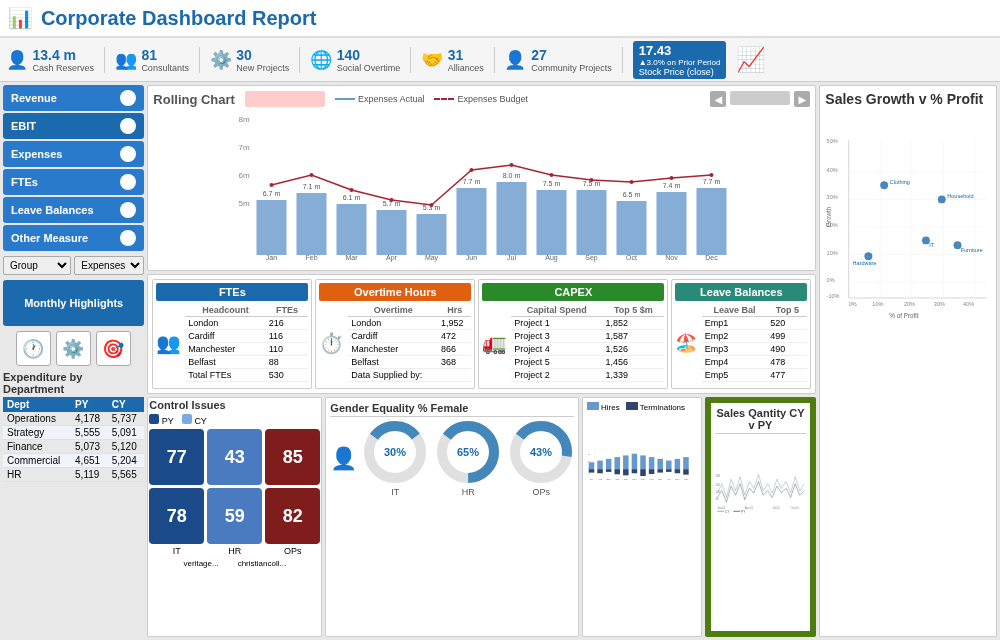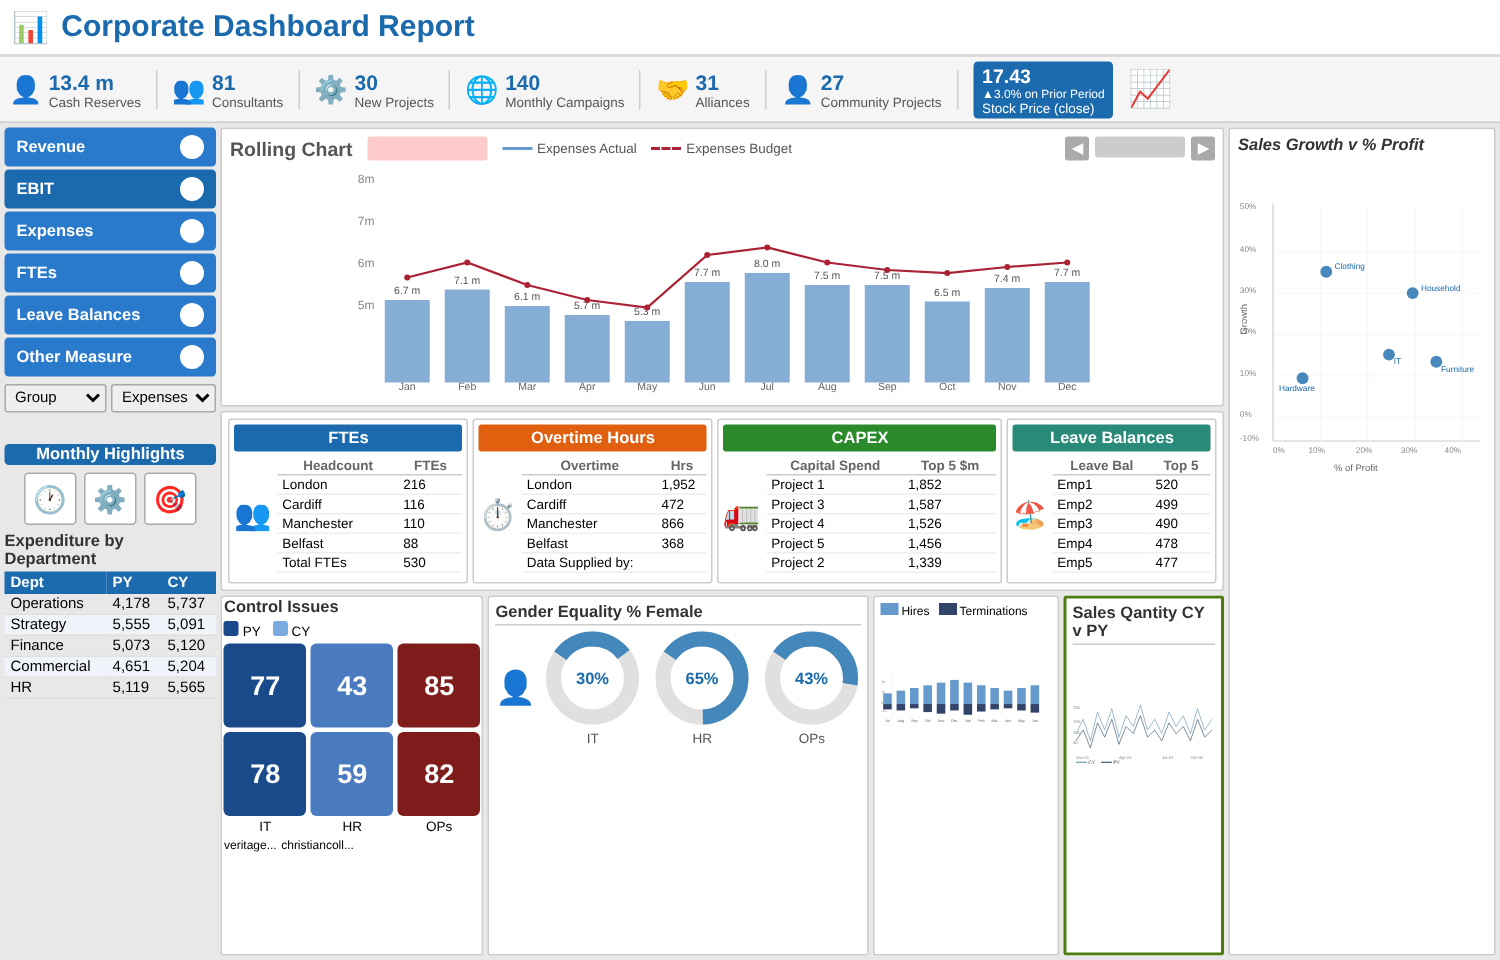--- a/index.html
+++ b/index.html
@@ -19,21 +19,21 @@
     .main-content { display: flex; gap: 3px; padding: 3px; height: calc(640px - 82px); }
 
     
     .sidebar { width: 175px; display: flex; flex-direction: column; gap: 2px; }
     .sidebar-item { background: #1a6aad; color: white; padding: 5px 8px; border-radius: 3px; cursor: pointer; display: flex; justify-content: space-between; align-items: center; font-size: 11px; font-weight: bold; }
     .sidebar-item .dot { width: 16px; height: 16px; background: white; border-radius: 50%; display: inline-block; }
 
     .group-controls { display: flex; gap: 3px; margin-top: 3px; }
     .group-select { flex: 1; font-size: 10px; padding: 2px; border: 1px solid #aaa; border-radius: 2px; }
 
-    .monthly-highlights { background: #1a6aad; color: white; text-align: center; padding: 1px; border-radius: 3px; font-weight: bold; margin-top: 19px; font-size: 11px; }
+    .monthly-highlights { background: #1a6aad; color: white; text-align: center; padding: 17px; border-radius: 3px; font-weight: bold; margin-top: 3px; font-size: 11px; }
 
     .sidebar-icons { display: flex; gap: 5px; margin-top: 3px; justify-content: center; }
     .sidebar-icon-box { width: 35px; height: 35px; border: 1px solid #aaa; border-radius: 3px; display: flex; align-items: center; justify-content: center; font-size: 18px; background: white; }
 
     .expenditure-table { margin-top: 3px; flex: 1; }
     .exp-title { font-weight: bold; font-size: 11px; color: #333; margin-bottom: 2px; }
     .exp-table { width: 100%; border-collapse: collapse; font-size: 10px; }
     .exp-table th { background: #1a6aad; color: white; padding: 2px 4px; text-align: left; }
     .exp-table td { padding: 1px 4px; border-bottom: 1px solid #e0e0e0; }
     .exp-table tr:nth-child(even) { background: #f0f4fa; }
@@ -68,32 +68,32 @@
     .ci-dot { width: 10px; height: 10px; border-radius: 2px; display: inline-block; }
     .ci-grid { display: grid; grid-template-columns: 1fr 1fr 1fr; gap: 3px; }
     .ci-box { border-radius: 4px; color: white; display: flex; align-items: center; justify-content: center; font-size: 18px; font-weight: bold; height: 56px; }
     .ci-box.blue-dark { background: #1a4a8a; }
     .ci-box.blue-mid { background: #4a7abf; }
     .ci-box.blue-light { background: #7f1d1d; }
     .ci-labels { display: grid; grid-template-columns: 1fr 1fr 1fr; gap: 3px; text-align: center; font-size: 9px; margin-top: 2px; }
 
     .gender-section { background: white; border: 1px solid #ccc; padding: 4px; border-radius: 2px; flex: 1; }
     .hires-section { background: white; border: 1px solid #ccc; padding: 4px; border-radius: 2px; flex: 1.2; }
-    .sales-qty-section { background: white; border: 2px solid #4d7c0f; padding: 4px; border-radius: 2px; flex: 1; }
+    .sales-qty-section { background: white; border: 6px solid #4d7c0f; padding: 4px; border-radius: 2px; flex: 1; text-align: center; }
 
     .section-header { font-weight: bold; font-size: 11px; color: #333; margin-bottom: 3px; border-bottom: 1px solid #ccc; padding-bottom: 2px; }
 
     .donut-row { display: flex; gap: 8px; justify-content: space-around; align-items: center; }
     .donut-container { display: flex; flex-direction: column; align-items: center; }
     .donut-label { font-size: 9px; color: #555; margin-top: 2px; }
 
     
     .right-section { width: 220px; display: flex; flex-direction: column; gap: 3px; }
     .sales-growth { background: white; border: 1px solid #ccc; padding: 5px; border-radius: 2px; flex: 1; }
-    .scatter-title { font-weight: bold; font-size: 11px; color: #333; font-style: italic; }
+    .scatter-title { font-weight: bold; font-size: 14px; color: #333; }
 
     
     svg { display: block; }
 
     .nav-arrows { display: flex; gap: 4px; margin-left: auto; }
     .nav-arrow { width: 16px; height: 16px; background: #aaa; border: none; cursor: pointer; color: white; font-size: 10px; display: flex; align-items: center; justify-content: center; border-radius: 2px; }
   </style>
 </head>
 <body>
 
@@ -121,21 +121,21 @@
     <span style="font-size:18px;">⚙️</span>
     <div>
       <div class="kpi-value">30</div>
       <div class="kpi-label">New Projects</div>
     </div>
   </div>
   <div class="kpi-item">
     <span style="font-size:18px;">🌐</span>
     <div>
       <div class="kpi-value">140</div>
-      <div class="kpi-label">Monthly Campaigns</div>
+      <div class="kpi-label">Social Overtime</div>
     </div>
   </div>
   <div class="kpi-item">
     <span style="font-size:18px;">🤝</span>
     <div>
       <div class="kpi-value">31</div>
       <div class="kpi-label">Alliances</div>
     </div>
   </div>
   <div class="kpi-item">
@@ -513,21 +513,21 @@
           <div class="ci-box blue-light">85</div>
           <div class="ci-box blue-dark">78</div>
           <div class="ci-box blue-mid">59</div>
           <div class="ci-box blue-light">82</div>
         </div>
         <div class="ci-labels">
           <span>IT</span>
           <span>HR</span>
           <span>OPs</span>
         </div>
-        <div style="display:flex; gap:3px; justify-content:flex-start; margin-top:3px; font-size:8px;">
+        <div style="display:flex; gap:19px; justify-content:center; margin-top:3px; font-size:8px;">
           <span>veritage...</span>
           <span>christiancoll...</span>
         </div>
       </div>
 
       <div class="gender-section">
         <div class="section-header">Gender Equality % Female</div>
         <div style="display:flex; gap:5px; align-items:center;">
           <span style="font-size:22px;">👤</span>
           <div class="donut-row">

